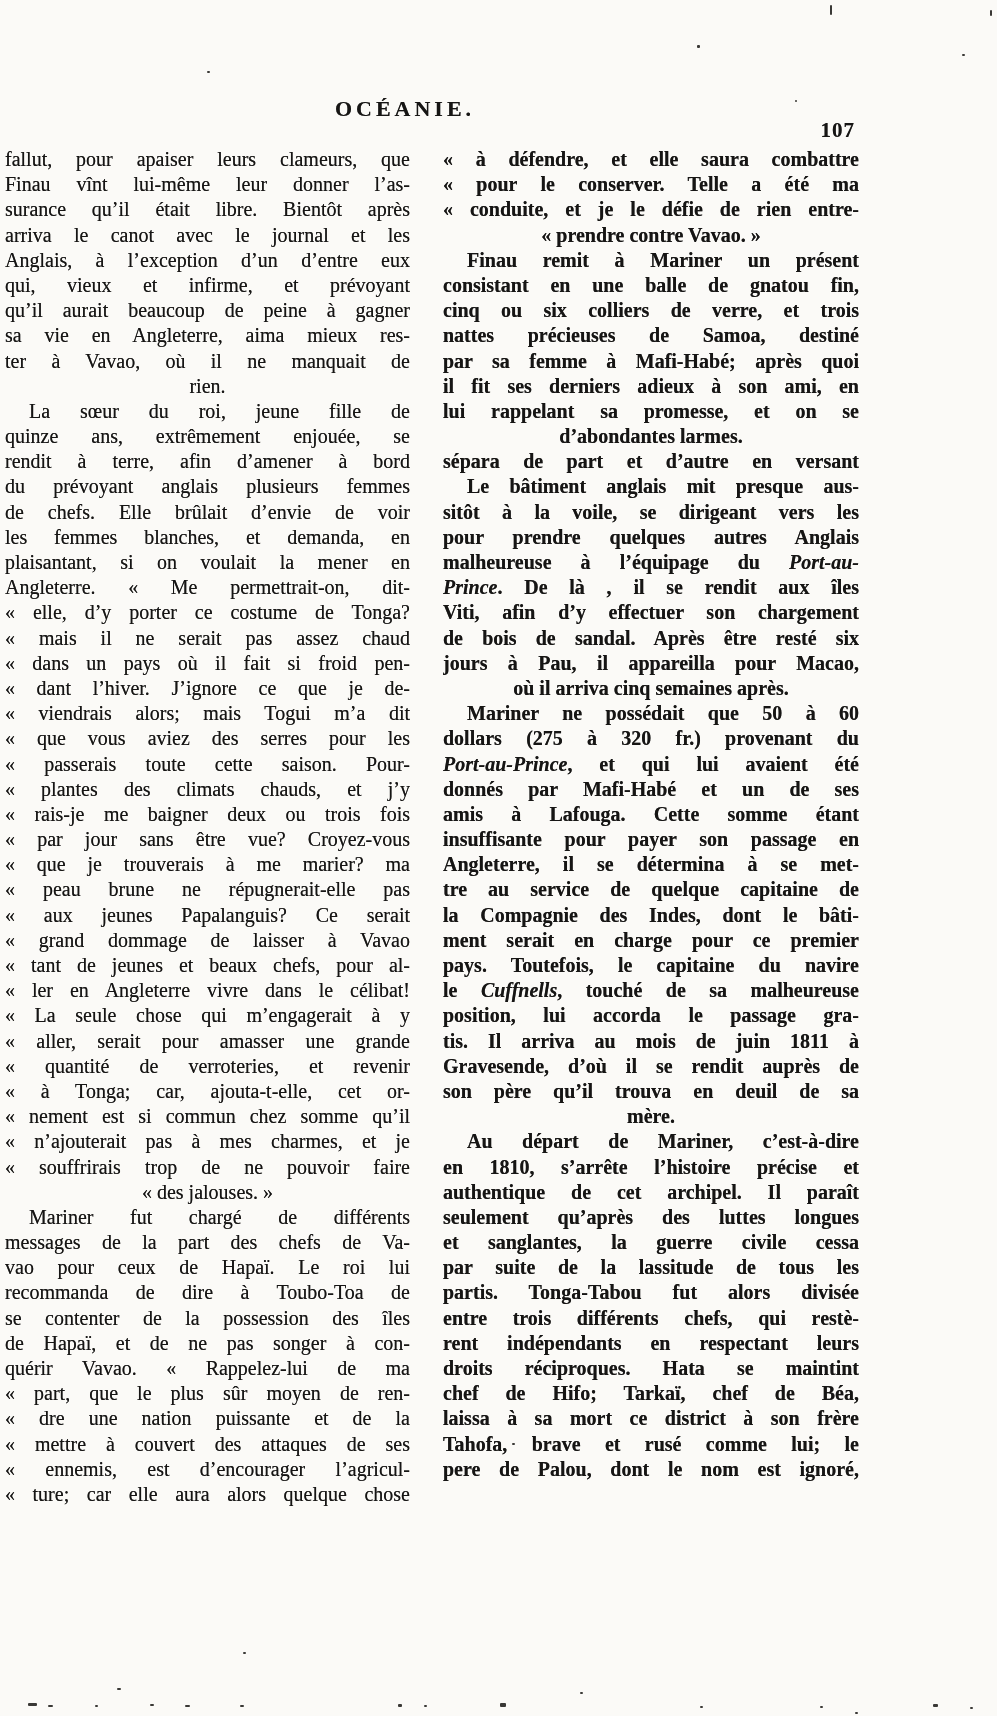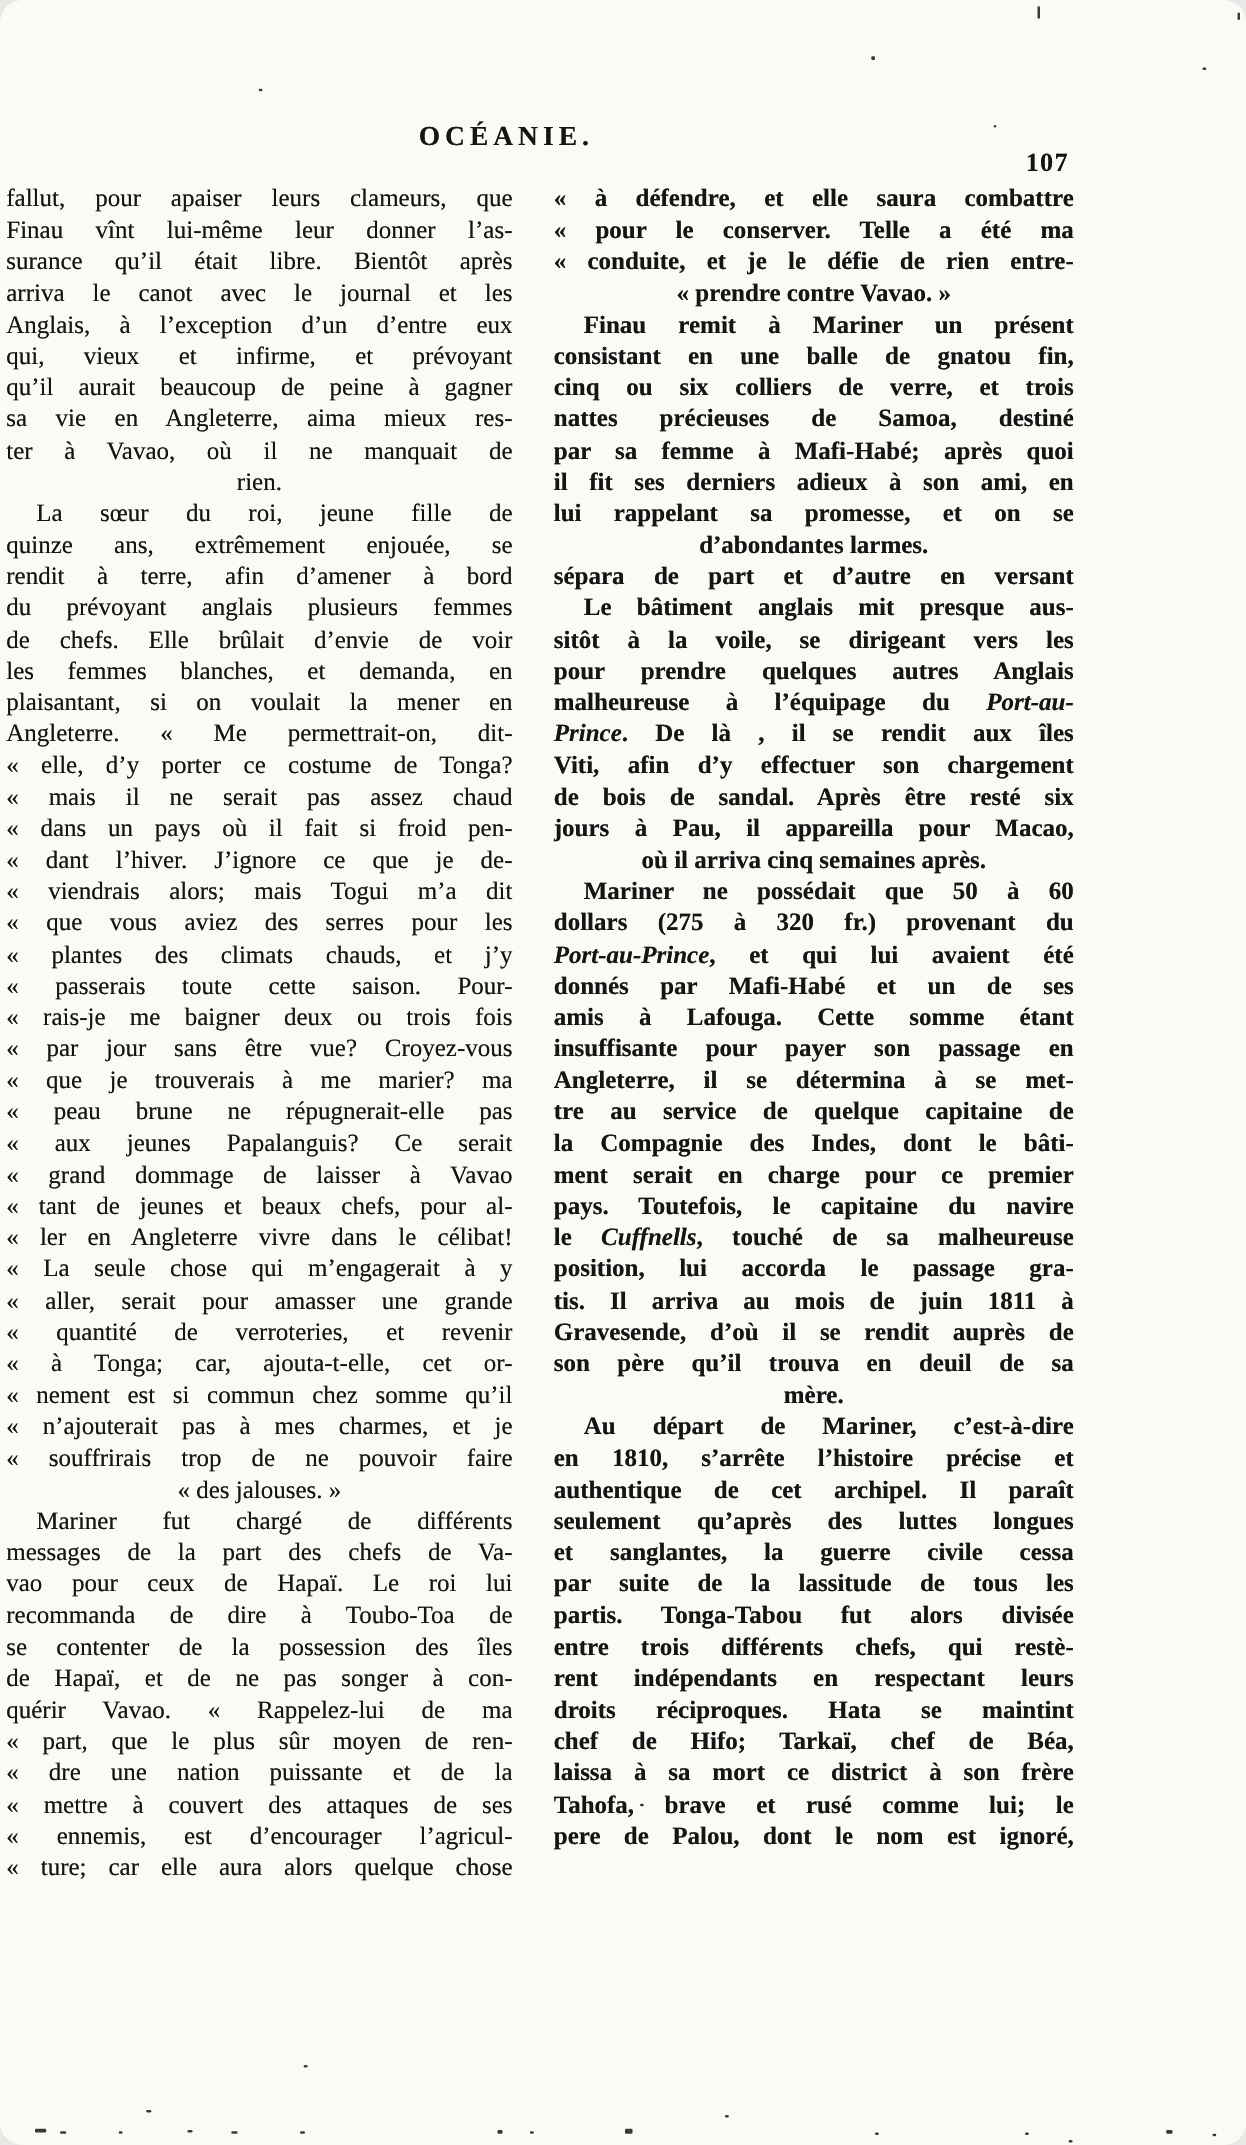--- a/index.html
+++ b/index.html
@@ -8,21 +8,20 @@
     background: #e8e8e6;
   }
   .page {
     position: relative;
     width: 997px;
     height: 1716px;
     background: #fbfaf7;
     overflow: hidden;
     font-family: "Liberation Serif", "DejaVu Serif", serif;
     color: #161514;
-    border-radius: 18px;
   }
   .page-header {
     position: absolute;
     top: 94px;
     left: 0;
     width: 810px;
     text-align: center;
   }
   .header-title {
     font-size: 22px;
@@ -98,22 +97,22 @@
       <div class="line"><span>de chefs. Elle brûlait d’envie de voir</span></div>
       <div class="line"><span>les femmes blanches, et demanda, en</span></div>
       <div class="line"><span>plaisantant, si on voulait la mener en</span></div>
       <div class="line"><span>Angleterre. « Me permettrait-on, dit-</span></div>
       <div class="line"><span>« elle, d’y porter ce costume de Tonga?</span></div>
       <div class="line"><span>« mais il ne serait pas assez chaud</span></div>
       <div class="line"><span>« dans un pays où il fait si froid pen-</span></div>
       <div class="line"><span>« dant l’hiver. J’ignore ce que je de-</span></div>
       <div class="line"><span>« viendrais alors; mais Togui m’a dit</span></div>
       <div class="line"><span>« que vous aviez des serres pour les</span></div>
+      <div class="line"><span>« passerais toute cette saison. Pour-</span></div>
       <div class="line"><span>« plantes des climats chauds, et j’y</span></div>
-      <div class="line"><span>« passerais toute cette saison. Pour-</span></div>
       <div class="line"><span>« rais-je me baigner deux ou trois fois</span></div>
       <div class="line"><span>« par jour sans être vue? Croyez-vous</span></div>
       <div class="line"><span>« que je trouverais à me marier? ma</span></div>
       <div class="line"><span>« peau brune ne répugnerait-elle pas</span></div>
       <div class="line"><span>« aux jeunes Papalanguis? Ce serait</span></div>
       <div class="line"><span>« grand dommage de laisser à Vavao</span></div>
       <div class="line"><span>« tant de jeunes et beaux chefs, pour al-</span></div>
       <div class="line"><span>« ler en Angleterre vivre dans le célibat!</span></div>
       <div class="line"><span>« La seule chose qui m’engagerait à y</span></div>
       <div class="line"><span>« aller, serait pour amasser une grande</span></div>

